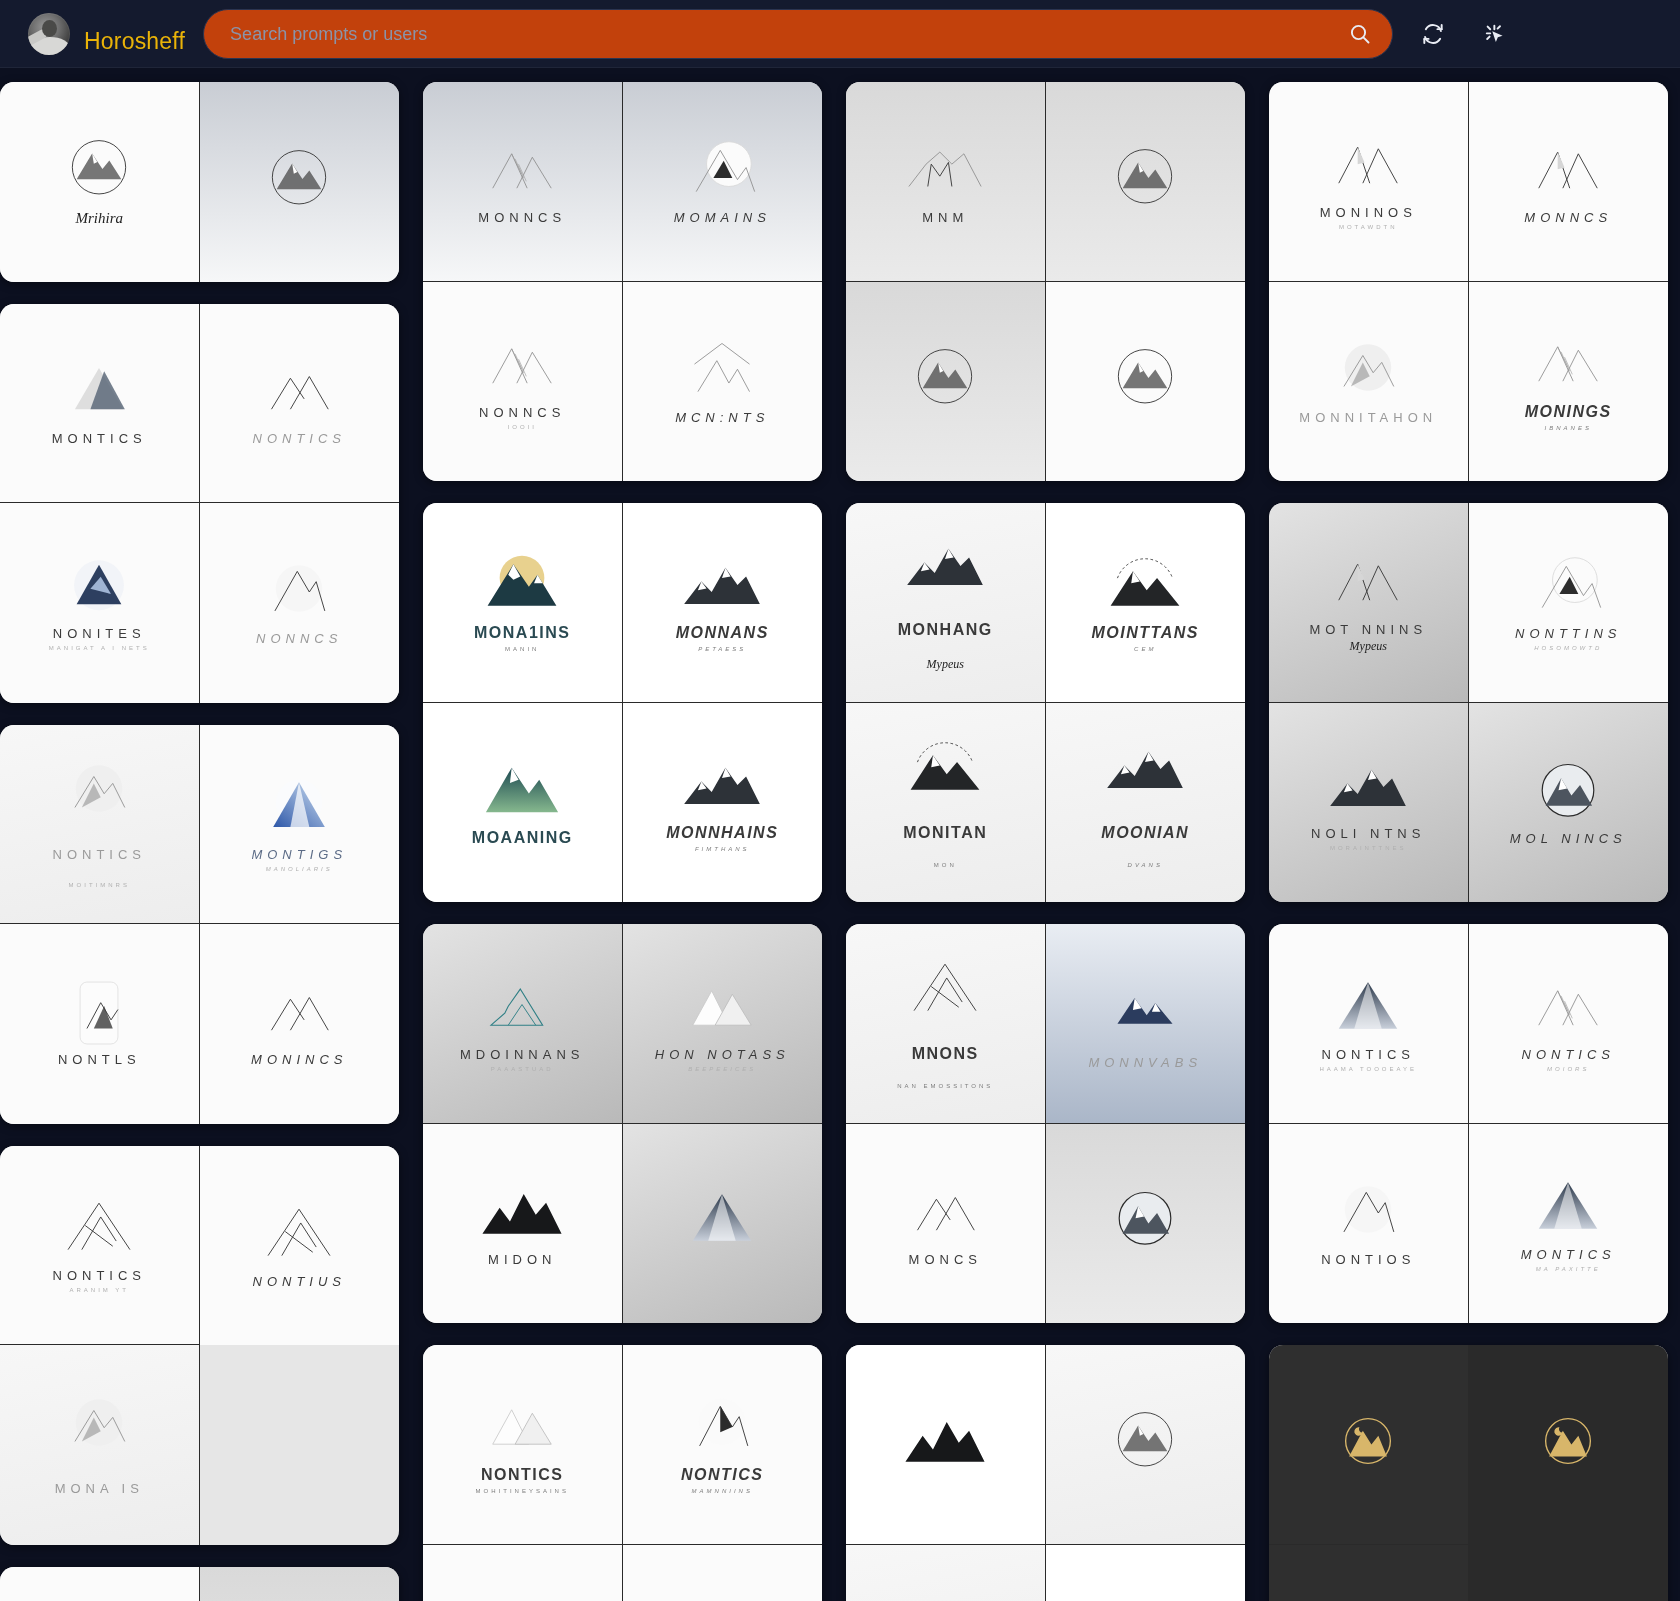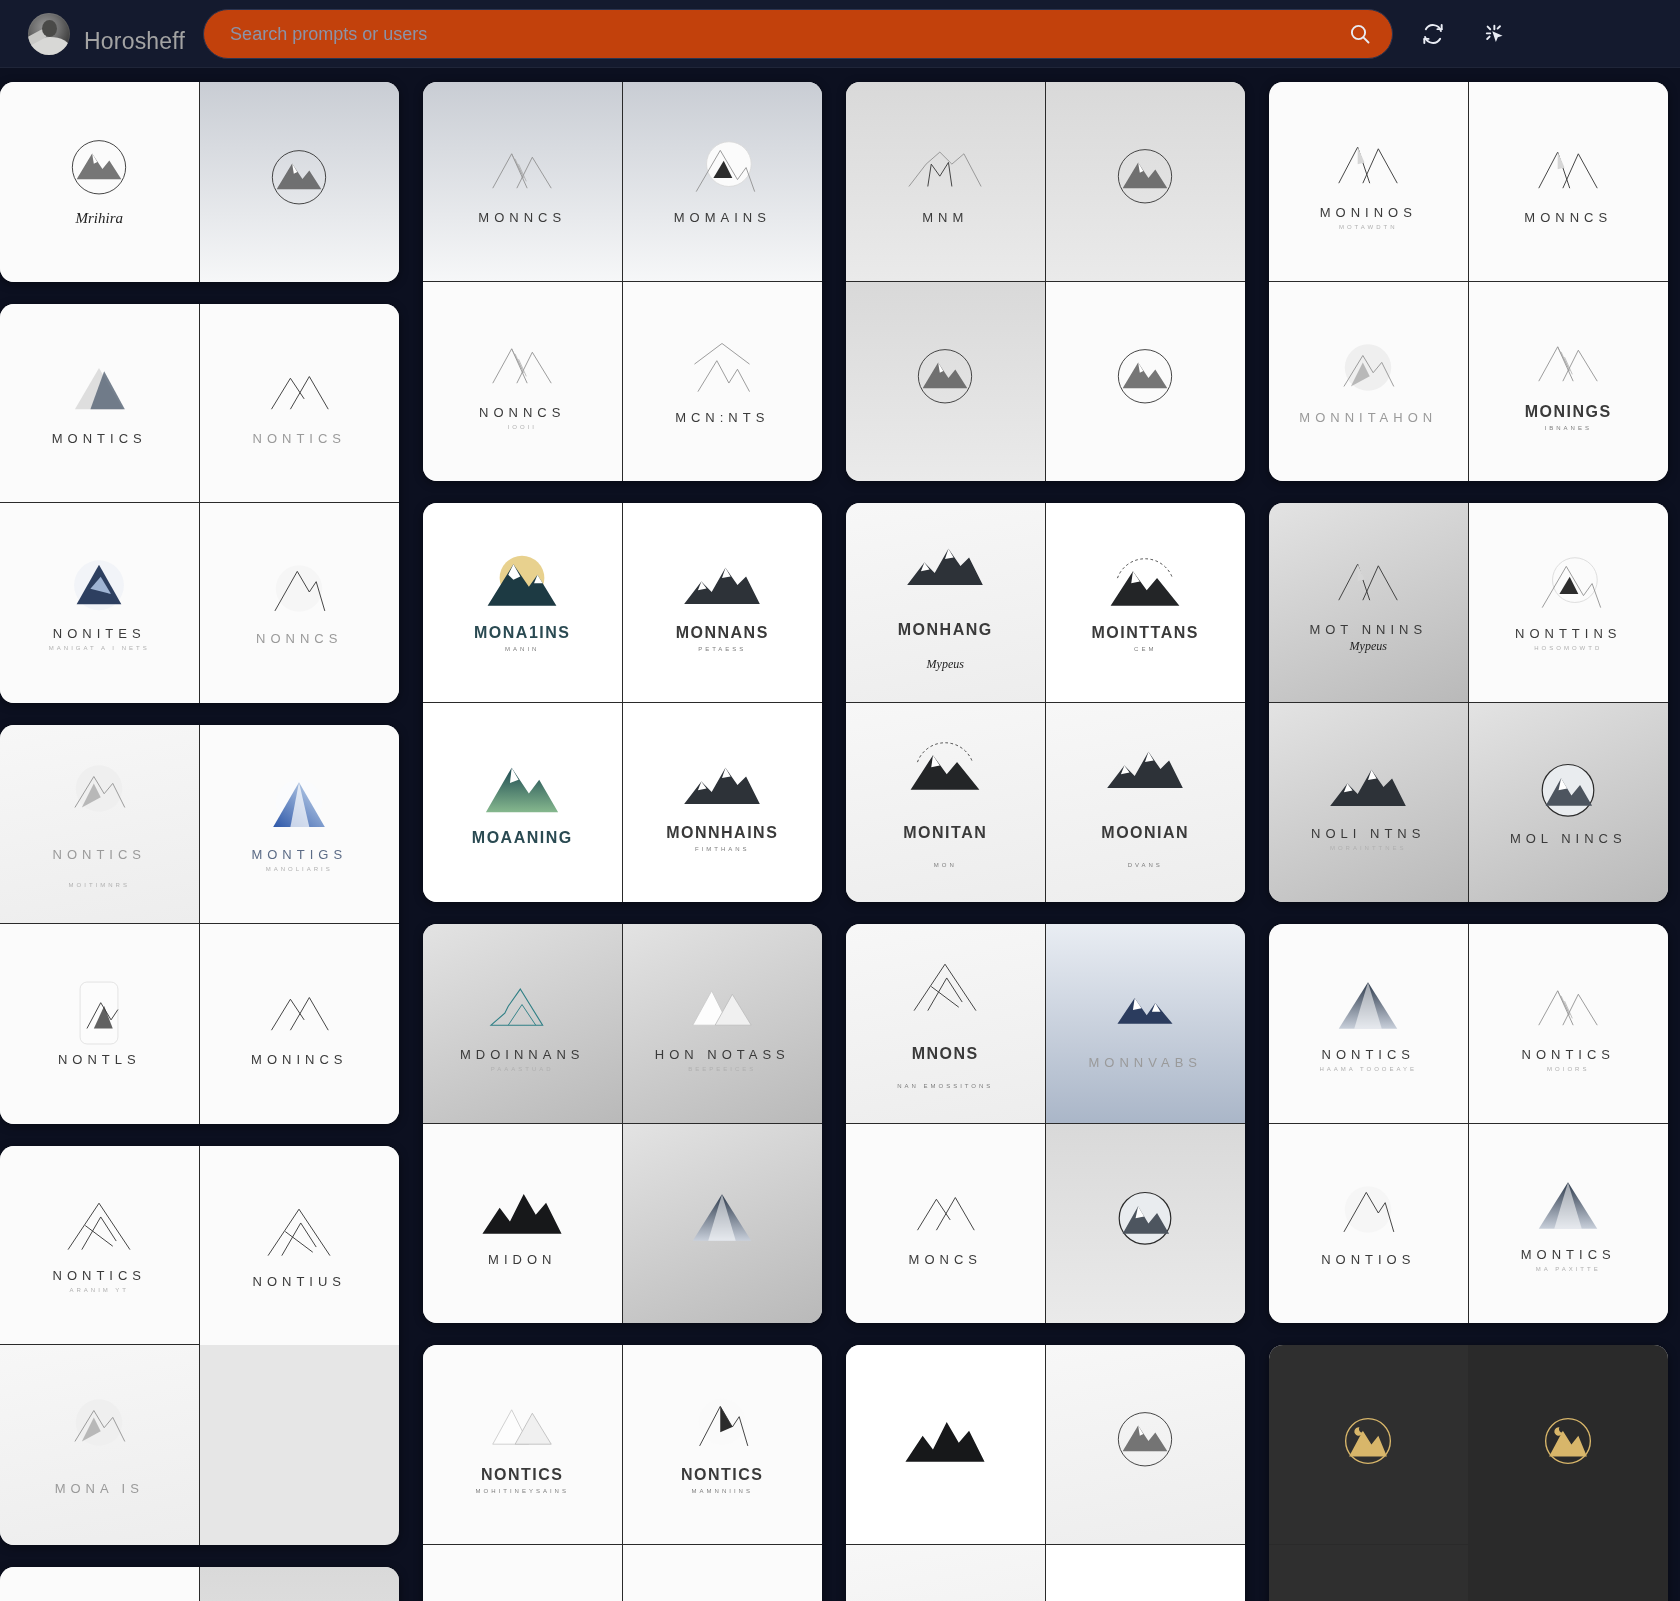--- a/index.html
+++ b/index.html
@@ -37,21 +37,21 @@
     background: #4a4a48; left: 14px; top: 7px;
   }
   .avatar .body {
     position: absolute; width: 40px; height: 22px; border-radius: 50% 50% 0 0;
     background: #d8d8d6; left: 2px; top: 24px;
   }
   .avatar .arm {
     position: absolute; width: 22px; height: 9px; background: #c9c9c7;
     left: -3px; top: 20px; transform: rotate(-28deg); border-radius: 4px;
   }
-  .username { color: #a3a3a3; font-size: 23px; letter-spacing: .2px; margin-top: 15px; }
+  .username { color: #eab308; font-size: 23px; letter-spacing: .2px; margin-top: 15px; }
 
   .search-wrap {
     flex: 1 1 auto; position: relative; height: 50px;
     background: #c2410c; border: 1px solid #2b3450; border-radius: 25px;
     display: flex; align-items: center; padding: 0 58px 0 26px;
     max-width: 1190px;
   }
   .search-input {
     background: transparent; border: 0; outline: none; width: 100%;
     color: #e7eaf2; font-size: 18px; font-family: "Liberation Sans", sans-serif;
@@ -94,21 +94,21 @@
   .tile {
     position: relative;
     aspect-ratio: 1 / 1;
     display: flex; flex-direction: column;
     align-items: center; justify-content: center;
     overflow: hidden;
     background: #f4f4f4;
     border-right: 1px solid #2a2a2a;
     border-bottom: 1px solid #2a2a2a;
   }
-  .tile:nth-child(2n) { border-right: 0; }
+  .tile:nth-child(2n) { border-right: 0; font-style: italic; }
   .card .tile:nth-last-child(-n+2) { border-bottom: 0; }
 
   
   .bg-white   { background: #fbfbfb; }
   .bg-soft    { background: linear-gradient(170deg,#f7f7f7 0%,#ededed 100%); gap: 16px; }
   .bg-grey    { background: linear-gradient(180deg,#d9d9d9 0%,#eaeaea 100%); }
   .bg-grey2   { background: #ffffff; text-align: center; }
   .bg-grad    { background: linear-gradient(180deg,#c9cdd4 0%,#f6f7f8 100%); }
   .bg-blue    { background: linear-gradient(180deg,#e9edf3 0%,#aab6c8 100%); gap: 6px; }
   .bg-dark    { background: #2f2f2f; }

